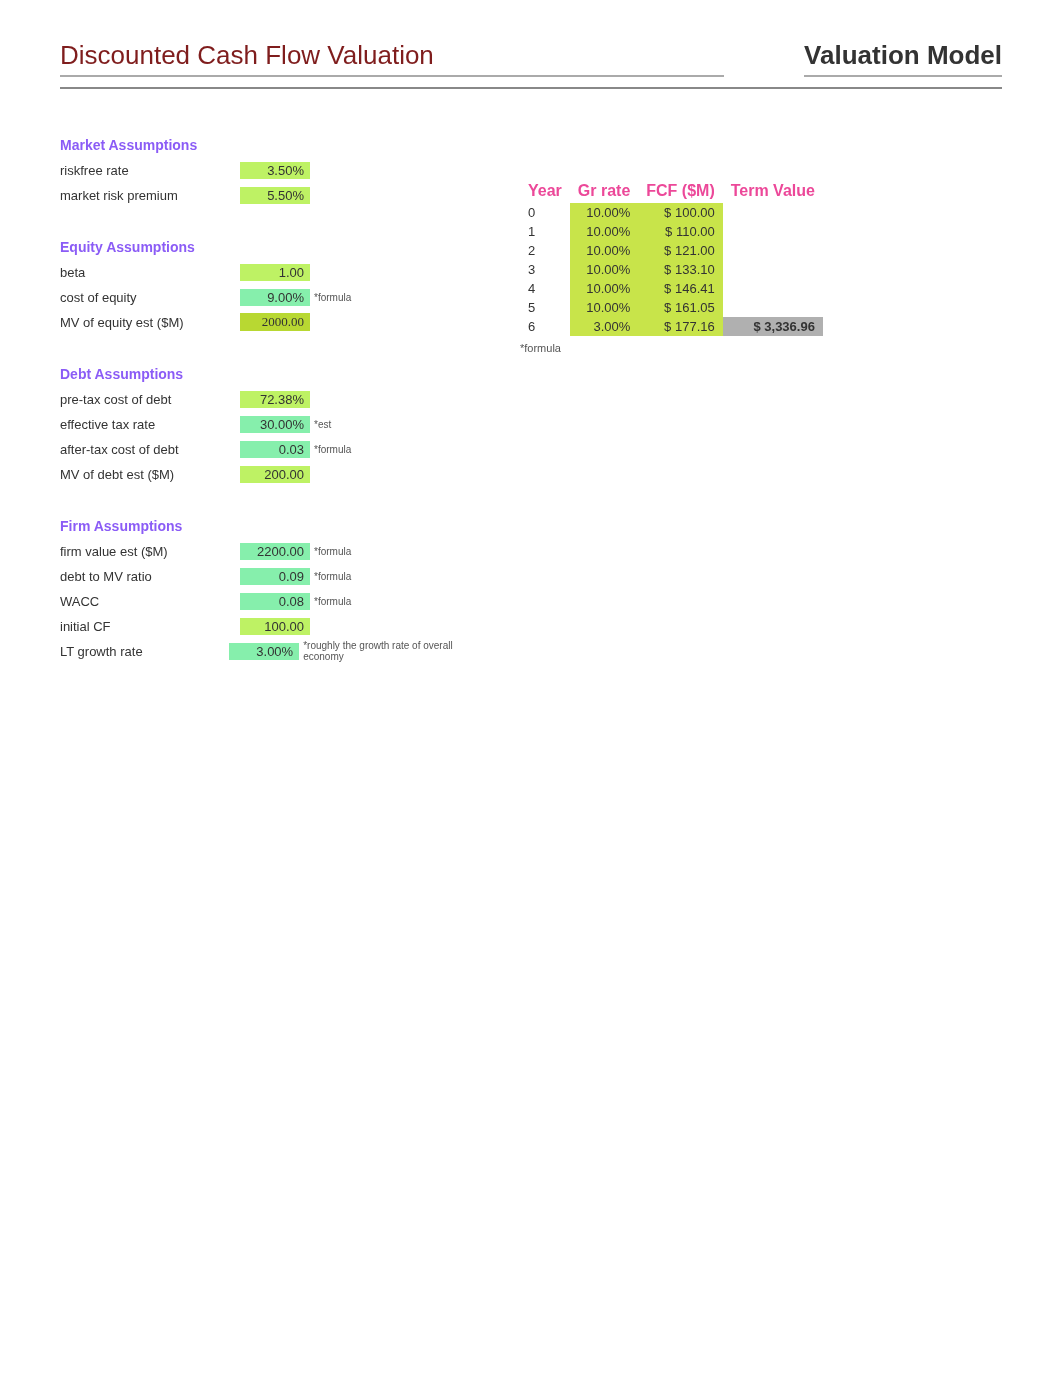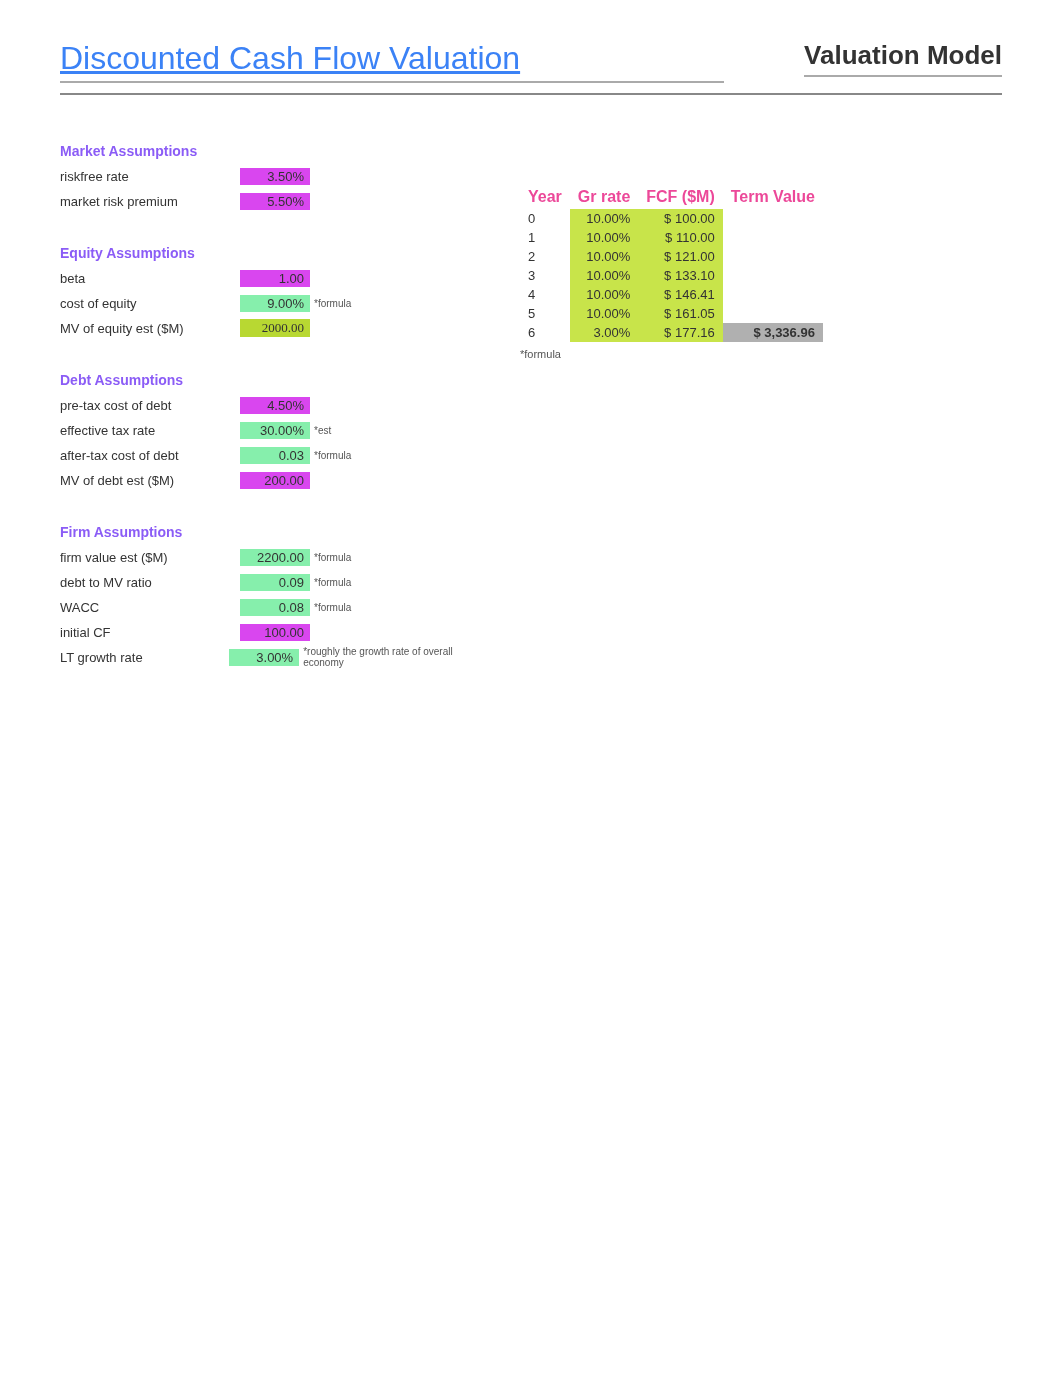--- a/index.html
+++ b/index.html
@@ -15,27 +15,26 @@
 
     .page-header {
       display: flex;
       align-items: flex-start;
       margin-bottom: 30px;
       border-bottom: 2px solid #888;
       padding-bottom: 10px;
     }
 
     .page-title {
-      font-size: 32px;
+      font-size: 26px;
       font-weight: normal;
-      color: #3b82f6;
+      color: #7f1d1d;
       flex: 1;
       border-bottom: 2px solid #aaa;
       padding-bottom: 4px;
-      text-decoration: underline;
     }
 
     .valuation-model-title {
       font-size: 26px;
       font-weight: bold;
       color: #333;
       margin-left: 80px;
       border-bottom: 2px solid #aaa;
       padding-bottom: 4px;
     }
@@ -82,21 +81,21 @@
     }
 
     .value-box {
       display: inline-block;
       padding: 1px 6px;
       min-width: 70px;
       text-align: right;
       font-size: 13px;
     }
 
-    .bg-yellow { background-color: #d946ef; }
+    .bg-yellow { background-color: #bef264; }
     .bg-green-yellow { background-color: #86efac; }
     .bg-olive { background-color: #b8d832; font-family: Liberation Serif, serif; }
 
     .formula-note {
       font-size: 10px;
       color: #555;
     }
 
     
     .valuation-table {
@@ -195,21 +194,21 @@
         <span class="value-box bg-olive">2000.00</span>
       </span>
     </div>
 
     <div class="spacer"></div>
 
     <div class="section-header">Debt Assumptions</div>
     <div class="assumption-row">
       <span class="assumption-label">pre-tax cost of debt</span>
       <span class="assumption-value">
-        <span class="value-box bg-yellow">4.50%</span>
+        <span class="value-box bg-yellow">72.38%</span>
       </span>
     </div>
     <div class="assumption-row">
       <span class="assumption-label">effective tax rate</span>
       <span class="assumption-value">
         <span class="value-box bg-green-yellow">30.00%</span>
         <span class="formula-note">*est</span>
       </span>
     </div>
     <div class="assumption-row">

